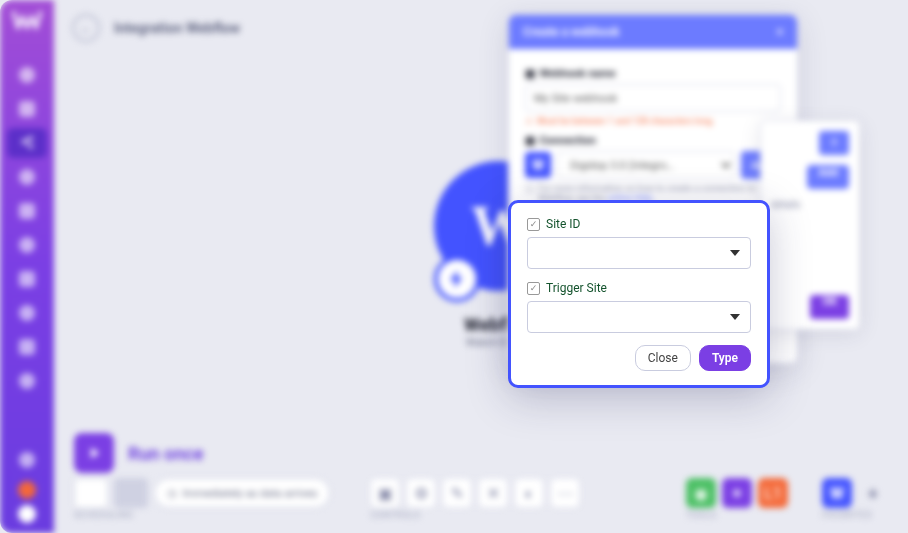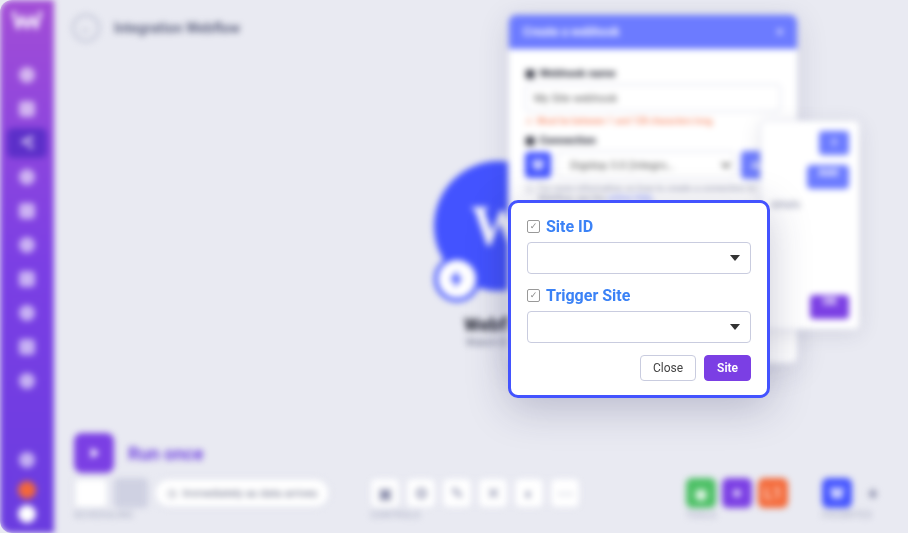--- a/index.html
+++ b/index.html
@@ -119,31 +119,31 @@
     padding:14px 16px;
     z-index:50;
   }
   .fld { margin-bottom:12px; }
   .fld-row{ display:flex; align-items:center; gap:6px; margin-bottom:6px;}
   .chk{
     width:13px;height:13px;border:1.5px solid #999;border-radius:2px;flex:none;
     display:flex;align-items:center;justify-content:center;background:#fff;
   }
   .chk::after{ content:"✓"; font-size:9px; color:#888; line-height:1;}
-  .fld-label{ font-size:16px; font-weight:700; color:#3b82f6;}
+  .fld-label{ font-size:12px; font-weight:400; color:#14532d;}
   .fld-select{
     width:100%; height:32px; border:1px solid #c9ccdf; border-radius:4px;
     background:#fff; font-size:12px; color:#333;
     display:flex; align-items:center; justify-content:flex-end; padding:0 10px;
     cursor:pointer;
   }
   .caret{ width:0;height:0;border-left:5px solid transparent;border-right:5px solid transparent;border-top:6px solid #333;}
   .focus-actions{ display:flex; justify-content:flex-end; gap:8px; margin-top:6px;}
   .btn{
-    height:26px; padding:0 12px; border-radius:4px; font-size:12px; cursor:pointer;
+    height:26px; padding:0 12px; border-radius:10px; font-size:12px; cursor:pointer;
     display:flex;align-items:center;justify-content:center;
   }
   .btn-close{ background:#fff; border:1px solid #c9ccdf; color:#444;}
   .btn-save{ background:#7b3fe4; border:1px solid #7b3fe4; color:#fff; font-weight:600;}
 </style>
 </head>
 <body>
 
 <div class="bg">
 
@@ -336,15 +336,15 @@
       <div class="chk"></div>
       <div class="fld-label">Trigger Site</div>
     </div>
     <div class="fld-select">
       <div class="caret"></div>
     </div>
   </div>
 
   <div class="focus-actions">
     <div class="btn btn-close">Close</div>
-    <div class="btn btn-save">Site</div>
+    <div class="btn btn-save">Type</div>
   </div>
 </div>
 
 </body></html>

